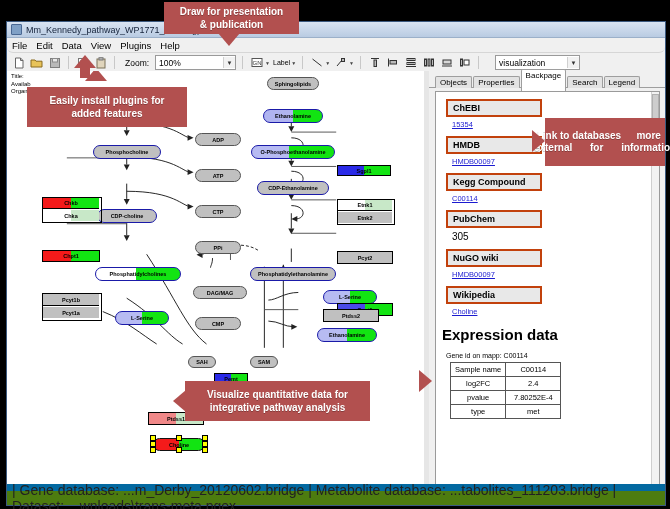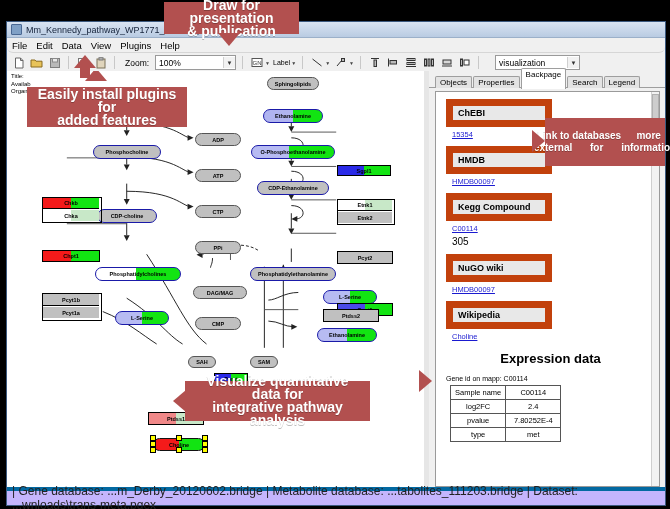--- a/index.html
+++ b/index.html
@@ -72,22 +72,22 @@
     border-right:1px solid #b5b5b5;overflow:hidden;
   }
   .sidepanel{
     width:236px;flex:0 0 236px;background:#f0f0f0;position:relative;
     display:flex;flex-direction:column;
   }
 
   
   .statusbar{
     position:absolute;left:0;right:0;bottom:0;height:14px;
-    background:#c4b5fd;border-top:4px solid #0369a1;
-    display:flex;align-items:center;padding-left:5px;font-size:12px;color:#222;
+    background:#4d7c0f;border-top:7px solid #0369a1;
+    display:flex;align-items:center;padding-left:5px;font-size:14px;color:#222;
   }
 
   
   .canvas-meta{position:absolute;left:4px;top:2px;font-size:6px;line-height:7.5px;color:#000;}
 
   .node{
     position:absolute;box-sizing:border-box;
     display:flex;align-items:center;justify-content:center;
     font-size:5.5px;font-weight:bold;color:#000;text-align:center;
     white-space:nowrap;overflow:hidden;
@@ -99,21 +99,21 @@
 
   .handle{
     position:absolute;width:4px;height:4px;background:#ffff00;border:1px solid #000;
   }
 
   
   .callout{
     position:absolute;background:#b2504f;color:#fff;
     font-weight:bold;text-align:center;
     display:flex;align-items:center;justify-content:center;
-    font-size:14px;line-height:13px;padding:4px 6px;box-sizing:border-box;
+    font-size:10px;line-height:13px;padding:4px 6px;box-sizing:border-box;
     text-shadow:0 1px 0 rgba(0,0,0,.25);
   }
   .arrow-down{
     position:absolute;width:0;height:0;
     border-left:11px solid transparent;border-right:11px solid transparent;
     border-top:13px solid #b2504f;
   }
   .arrow-up{
     position:absolute;width:0;height:0;
     border-left:11px solid transparent;border-right:11px solid transparent;
@@ -133,37 +133,37 @@
   
   .tabrow{
     display:flex;align-items:flex-end;height:16px;
     background:#f0f0f0;padding-left:6px;border-bottom:1px solid #9e9e9e;
   }
   .tab{
     font-size:8px;padding:1px 4px 1px 4px;margin-right:1px;
     border:1px solid #9e9e9e;border-bottom:none;background:#e3e3e3;
     border-radius:2px 2px 0 0;position:relative;top:1px;
   }
-  .tab.active{background:#fff;top:2px;padding-bottom:10px;}
+  .tab.active{background:#fff;top:9px;padding-bottom:16px;}
 
   .panelbody{
     flex:1 1 auto;background:#fff;margin:3px 5px 4px 6px;
     border:1px solid #9a9a9a;position:relative;overflow:hidden;
   }
   .dbrow{margin:0 0 0 10px;}
   .dbhead{
-    display:inline-block;min-width:82px;background:#e8e8e8;border:7px solid #c2410c;
+    display:inline-block;min-width:82px;background:#e8e8e8;border:2px solid #c2410c;
     font-size:9px;font-weight:bold;padding:2px 5px;margin-top:7px;color:#000;
   }
   .dblink{
     display:block;font-size:7.5px;color:#1a1ad0;text-decoration:underline;
     margin:3px 0 0 6px;
   }
   .dbplain{display:block;font-size:10px;color:#000;margin:3px 0 0 6px;}
-  .exprhead{font-size:13px;font-weight:bold;margin:10px 0 0 6px;text-align:center;}
+  .exprhead{font-size:15px;font-weight:bold;margin:10px 0 0 6px;}
   .genemapp{font-size:7px;margin:9px 0 0 10px;}
   table.exprtable{
     border-collapse:collapse;margin:3px 0 0 14px;
   }
   table.exprtable td{
     border:1px solid #555;font-size:7.5px;text-align:center;
     padding:2px 4px;min-width:46px;
   }
   .vscroll{
     position:absolute;right:0;top:0;bottom:0;width:7px;background:#f2f2f2;
@@ -563,20 +563,21 @@
           </div>
           <div class="dbrow">
             <div class="dbhead">HMDB</div>
             <a class="dblink" href="#">HMDB00097</a>
           </div>
           <div class="dbrow">
             <div class="dbhead">Kegg Compound</div>
             <a class="dblink" href="#">C00114</a>
           </div>
           <div class="dbrow">
+            <div class="dbhead">PubChem</div>
             <span class="dbplain">305</span>
           </div>
           <div class="dbrow">
             <div class="dbhead">NuGO wiki</div>
             <a class="dblink" href="#">HMDB00097</a>
           </div>
           <div class="dbrow">
             <div class="dbhead">Wikipedia</div>
             <a class="dblink" href="#">Choline</a>
           </div>

